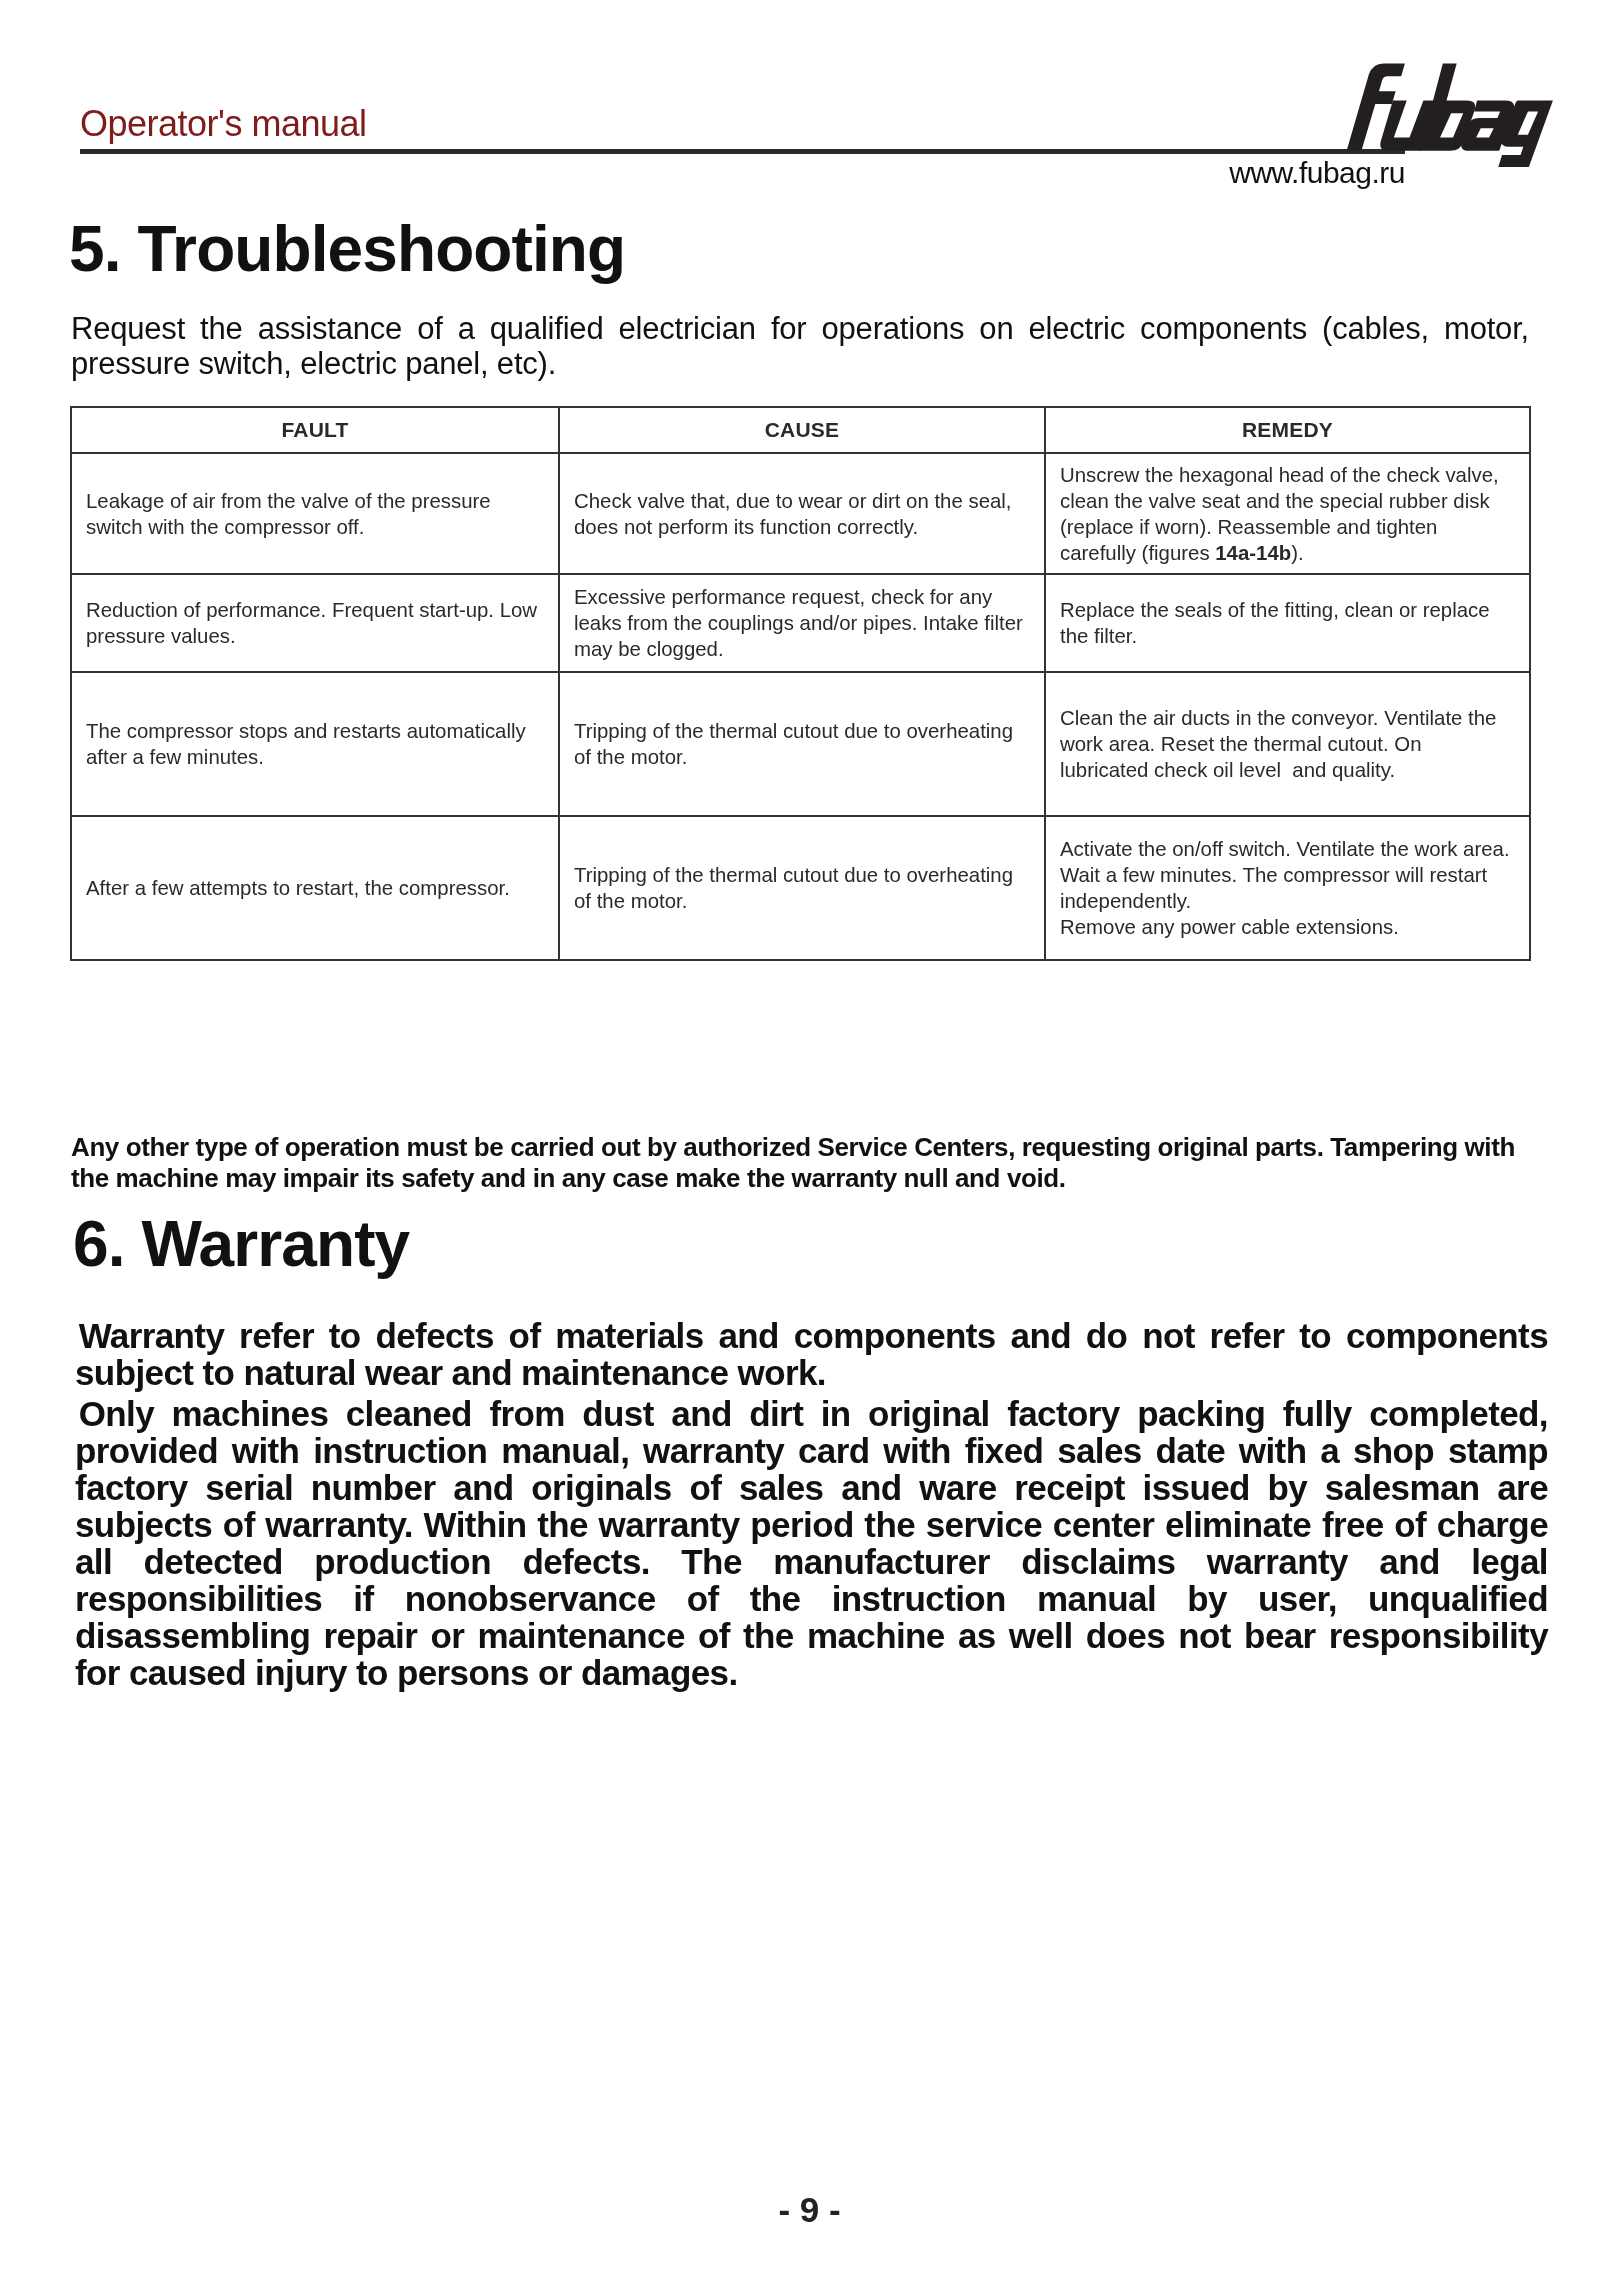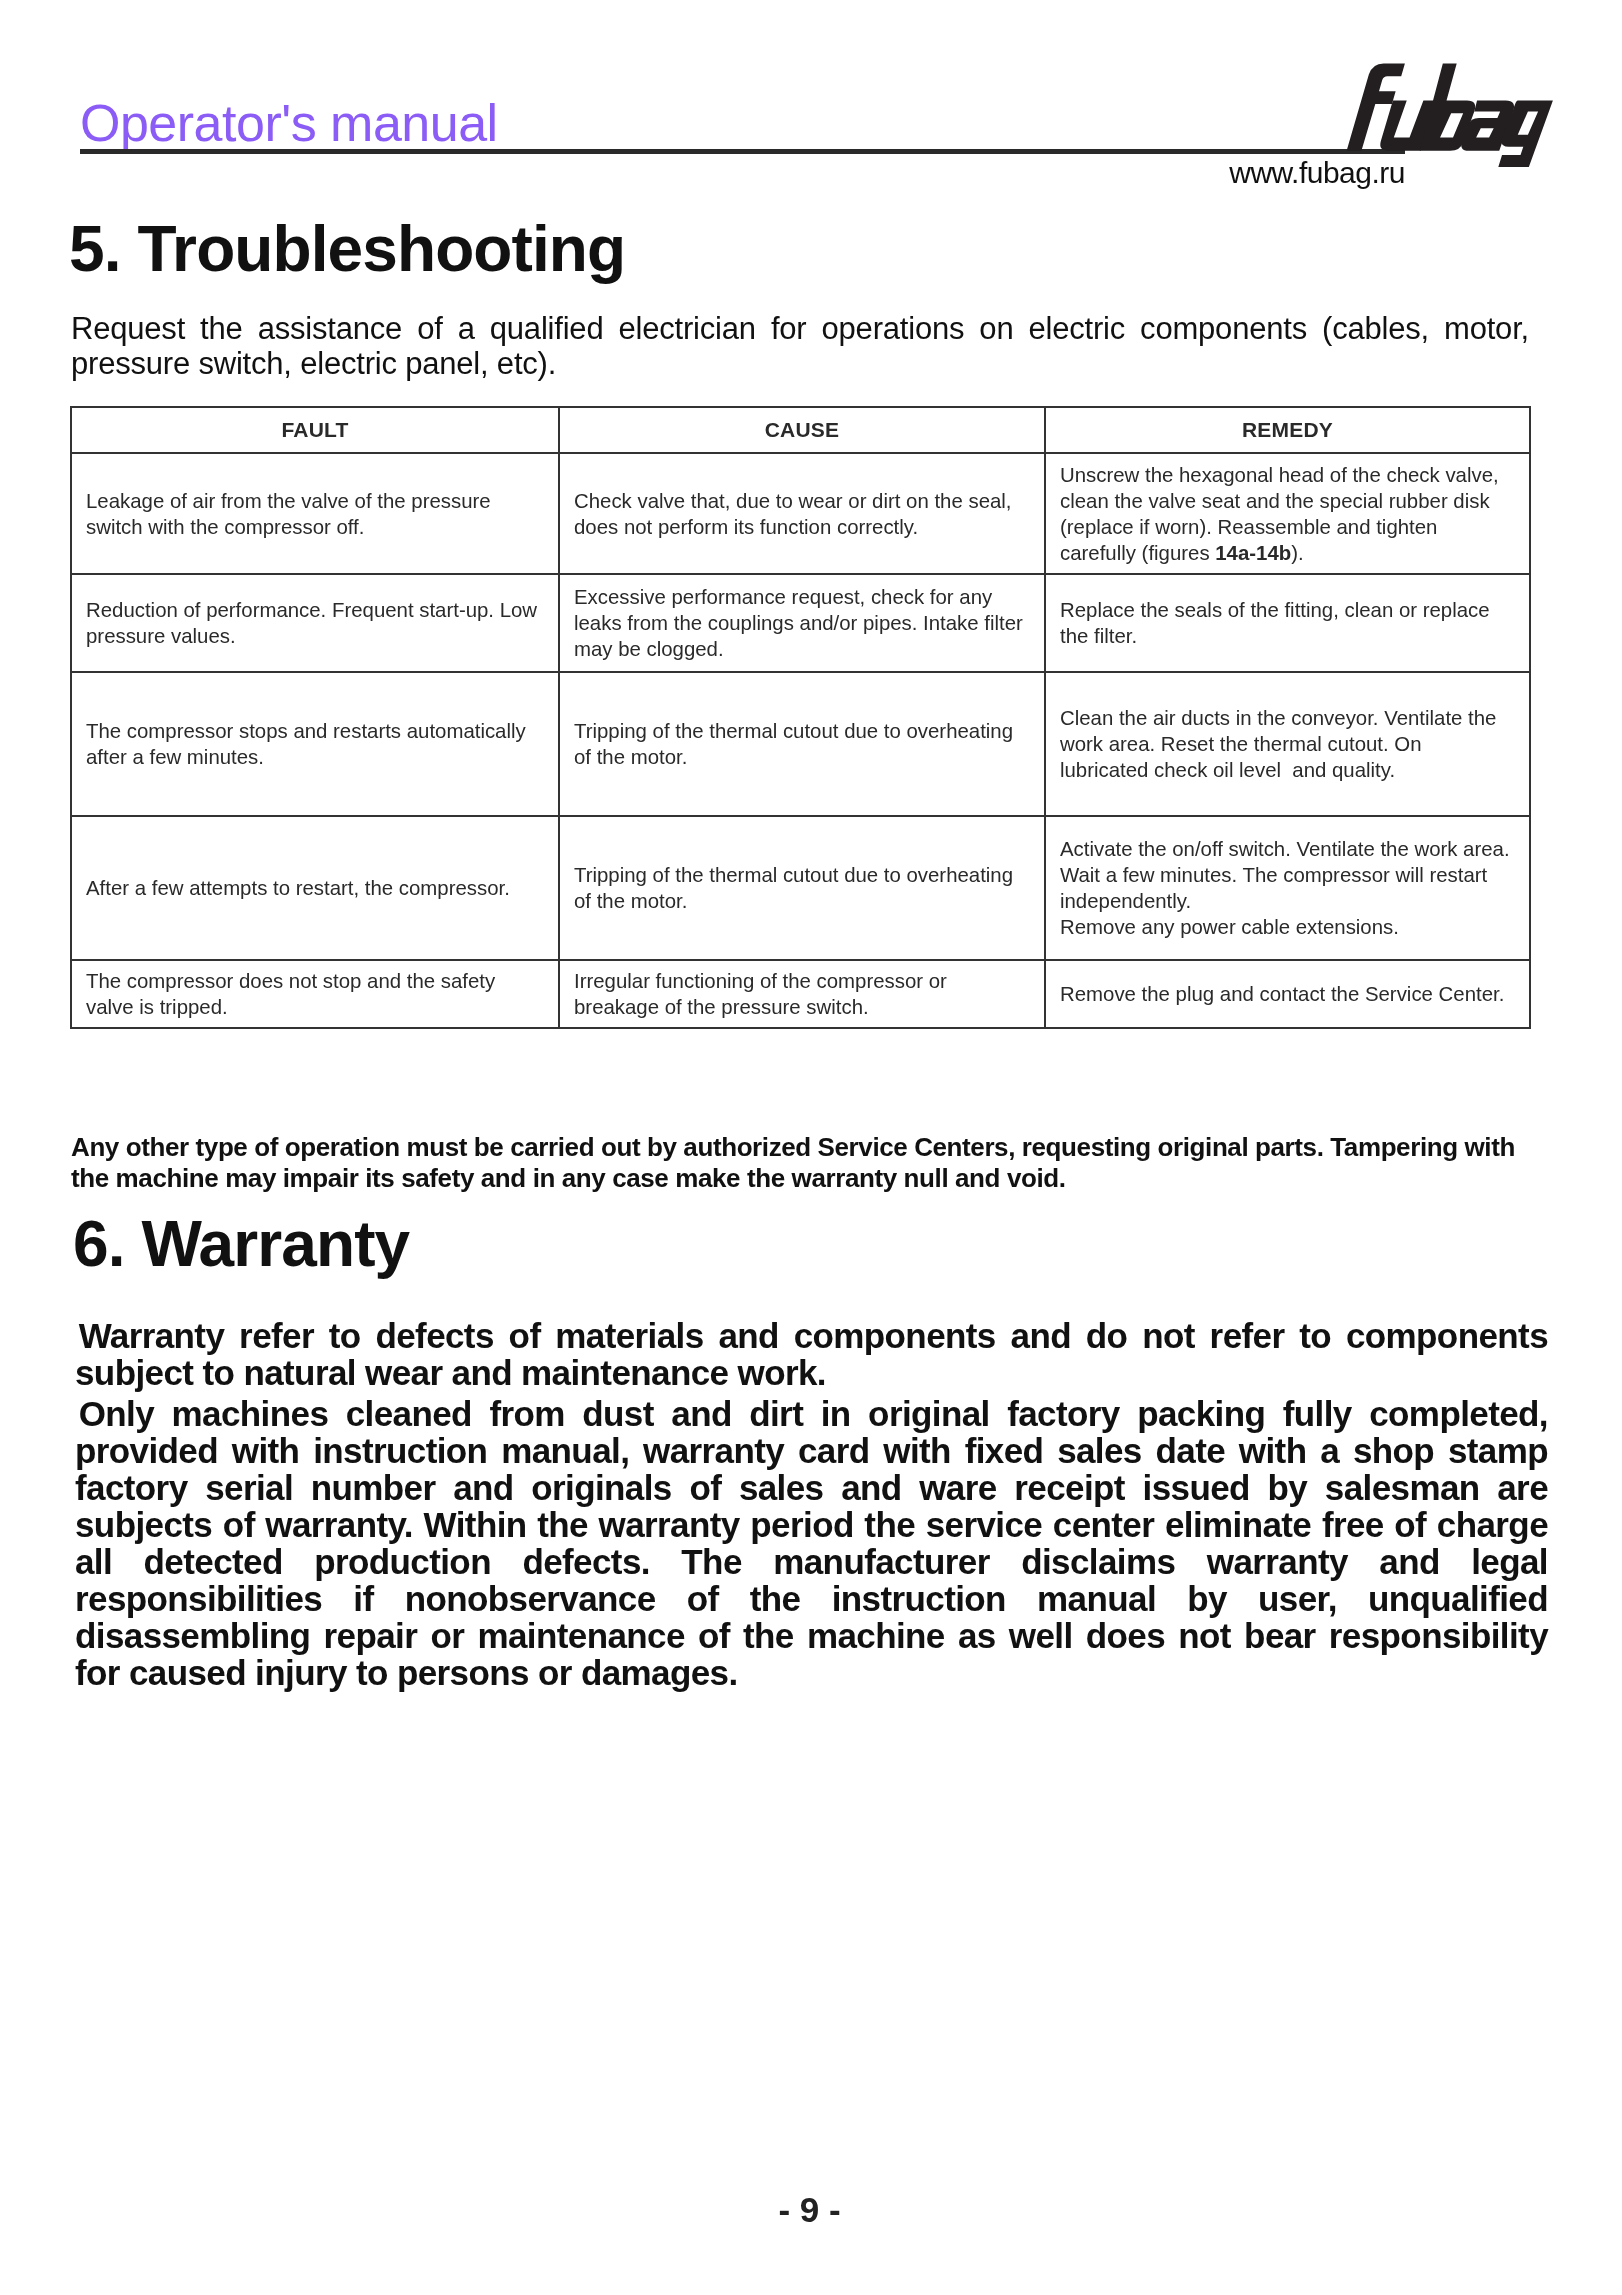--- a/index.html
+++ b/index.html
@@ -3,21 +3,21 @@
 <meta charset="utf-8">
 <style>
   html, body { margin: 0; padding: 0; background: #ffffff; }
   body {
     width: 1623px; height: 2295px; position: relative; overflow: hidden;
     font-family: "Liberation Sans", "DejaVu Sans", sans-serif; color: #1a1a1a;
   }
   .abs { position: absolute; }
 
   
-  .header-title { left: 80px; top: 98px; font-size: 52px; line-height: 51px; color: #8b5cf6; letter-spacing: -0.5px; }
+  .header-title { left: 80px; top: 98px; font-size: 36px; line-height: 51px; color: #7f1d1d; letter-spacing: -0.5px; }
   .header-rule { left: 80px; top: 149px; width: 1325px; height: 5.1px; background: #2a2a2a; }
   .header-url { left: 1222px; top: 155px; width: 183px; text-align: right; font-size: 30px; line-height: 35px; color: #111; letter-spacing: -0.5px; }
   .logo { left: 1314px; top: 56px; width: 241px; height: 111px; }
 
   
   .section-title { font-weight: bold; font-size: 64px; line-height: 56px; color: #111; letter-spacing: -0.9px; }
   .sec5-title { left: 69px; top: 221px; }
   .sec6-title { left: 73px; top: 1216px; }
 
   .intro { left: 71px; top: 311px; width: 1458px; font-size: 31px; line-height: 35px; text-align: justify; color: #111; letter-spacing: -0.2px; }
@@ -104,25 +104,20 @@
       <td style="white-space: pre-wrap;">Clean the air ducts in the conveyor. Ventilate the work area. Reset the thermal cutout. On lubricated check oil level  and quality.</td>
     </tr>
     <tr class="r4">
       <td>After a few attempts to restart, the compressor.</td>
       <td>Tripping of the thermal cutout due to overheating of the motor.</td>
       <td>
           <div>Activate the on/off switch. Ventilate the work area. Wait a few minutes. The compressor will restart independently.</div>
           <div>Remove any power cable extensions.</div>
         </td>
     </tr>
-    <tr class="r5">
-      <td>The compressor does not stop and the safety valve is tripped.</td>
-      <td>Irregular functioning of the compressor or breakage of the pressure switch.</td>
-      <td>Remove the plug and contact the Service Center.</td>
-    </tr>
   </tbody>
 </table>
 
 <div class="abs warning">Any other type of operation must be carried out by authorized Service Centers, requesting original parts. Tampering with the machine may impair its safety and in any case make the warranty null and void.</div>
 
 <div class="abs section-title sec6-title">6. Warranty</div>
 <div class="abs warranty">
   <p>Warranty refer to defects of materials and components and do not refer to components subject to natural wear and maintenance work.</p>
   <p>Only machines cleaned from dust and dirt in original factory packing fully completed, provided with instruction manual, warranty card with fixed sales date with a shop stamp factory serial number and originals of sales and ware receipt issued by salesman are subjects of warranty. Within the warranty period the service center eliminate free of charge all detected production defects. The manufacturer disclaims warranty and legal responsibilities if nonobservance of the instruction manual by user, unqualified disassembling repair or maintenance of the machine as well does not bear responsibility for caused injury to persons or damages.</p>
 </div>

